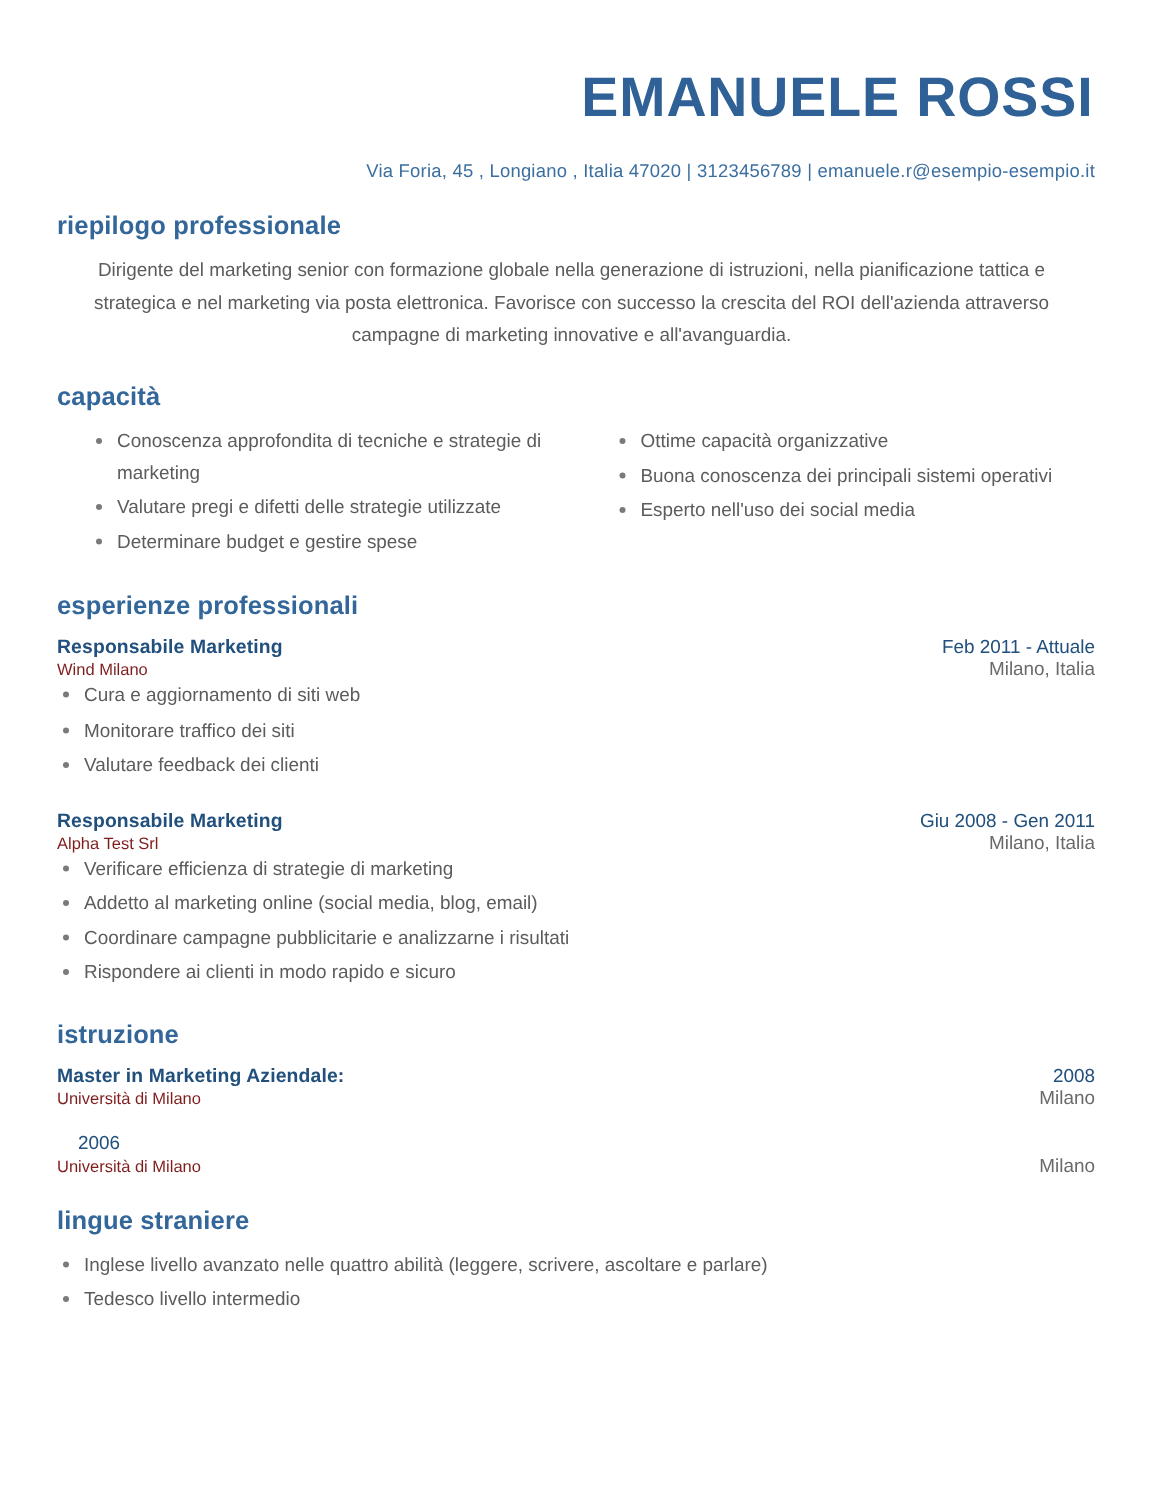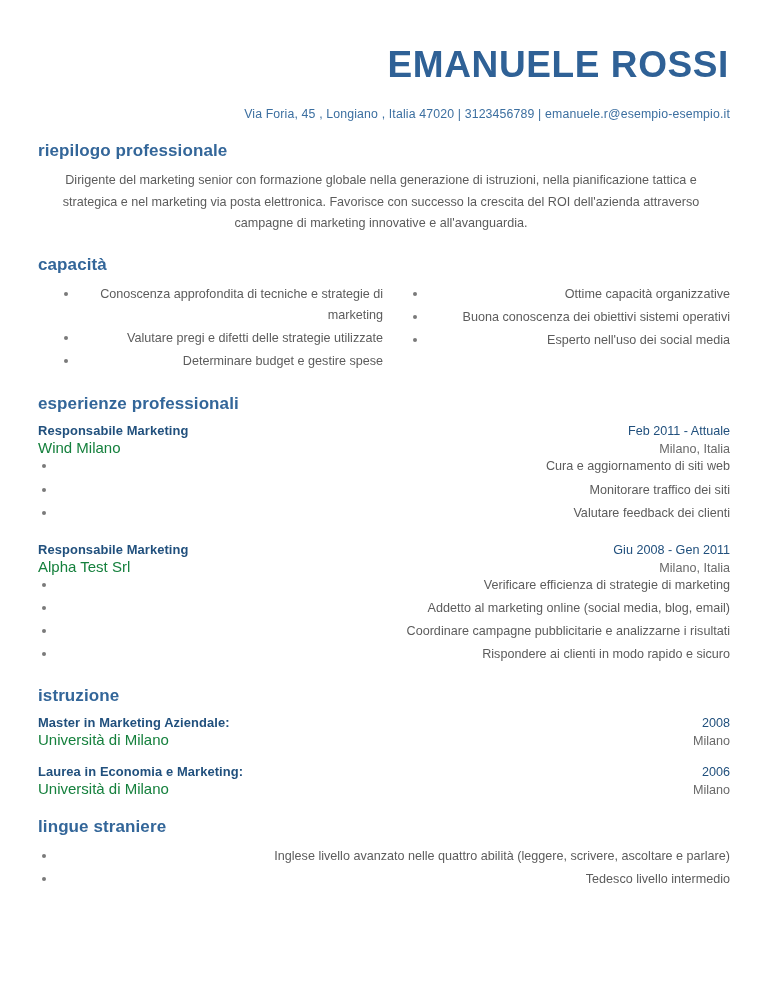--- a/index.html
+++ b/index.html
@@ -60,21 +60,20 @@
     margin: 0;
     padding-right: 6px;
     text-align: center;
   }
 
   
   ul.bullets {
     list-style: none;
     margin: 0;
     padding: 0;
-    text-align: right;
   }
   ul.bullets > li {
     position: relative;
     padding-left: 18px;
     font-size: 12.6px;
     color: #5c5c5c;
     line-height: 1.68;
     margin-bottom: 2px;
   }
   ul.bullets > li::before {
@@ -122,22 +121,22 @@
     color: #21507d;
     letter-spacing: 0.1px;
   }
   .entry-date {
     font-size: 12.6px;
     color: #21507d;
     white-space: nowrap;
     padding-left: 14px;
   }
   .entry-company {
-    font-size: 15px;
-    color: #15803d;
+    font-size: 11px;
+    color: #7f1d1d;
   }
   .entry-location {
     font-size: 12.6px;
     color: #6a6a6a;
     white-space: nowrap;
     padding-left: 14px;
   }
   .entry-sub {
     margin-top: 1px;
   }
@@ -173,21 +172,21 @@
       <div class="skills-col-left">
         <ul class="bullets">
           <li>Conoscenza approfondita di tecniche e strategie di marketing</li>
           <li>Valutare pregi e difetti delle strategie utilizzate</li>
           <li>Determinare budget e gestire spese</li>
         </ul>
       </div>
       <div class="skills-col-right">
         <ul class="bullets">
           <li>Ottime capacità organizzative</li>
-          <li>Buona conoscenza dei obiettivi sistemi operativi</li>
+          <li>Buona conoscenza dei principali sistemi operativi</li>
           <li>Esperto nell'uso dei social media</li>
         </ul>
       </div>
     </div>
   </div>
 
   <div class="section">
     <h2 class="section-title">esperienze professionali</h2>
 
     <div class="entry exp-entry">
@@ -233,21 +232,20 @@
         <span class="entry-date">2008</span>
       </div>
       <div class="entry-row entry-sub">
         <span class="entry-company">Università di Milano</span>
         <span class="entry-location">Milano</span>
       </div>
     </div>
 
     <div class="entry edu-entry">
       <div class="entry-row">
-        <span class="entry-title">Laurea in Economia e Marketing:</span>
         <span class="entry-date">2006</span>
       </div>
       <div class="entry-row entry-sub">
         <span class="entry-company">Università di Milano</span>
         <span class="entry-location">Milano</span>
       </div>
     </div>
   </div>
 
   <div class="section">

